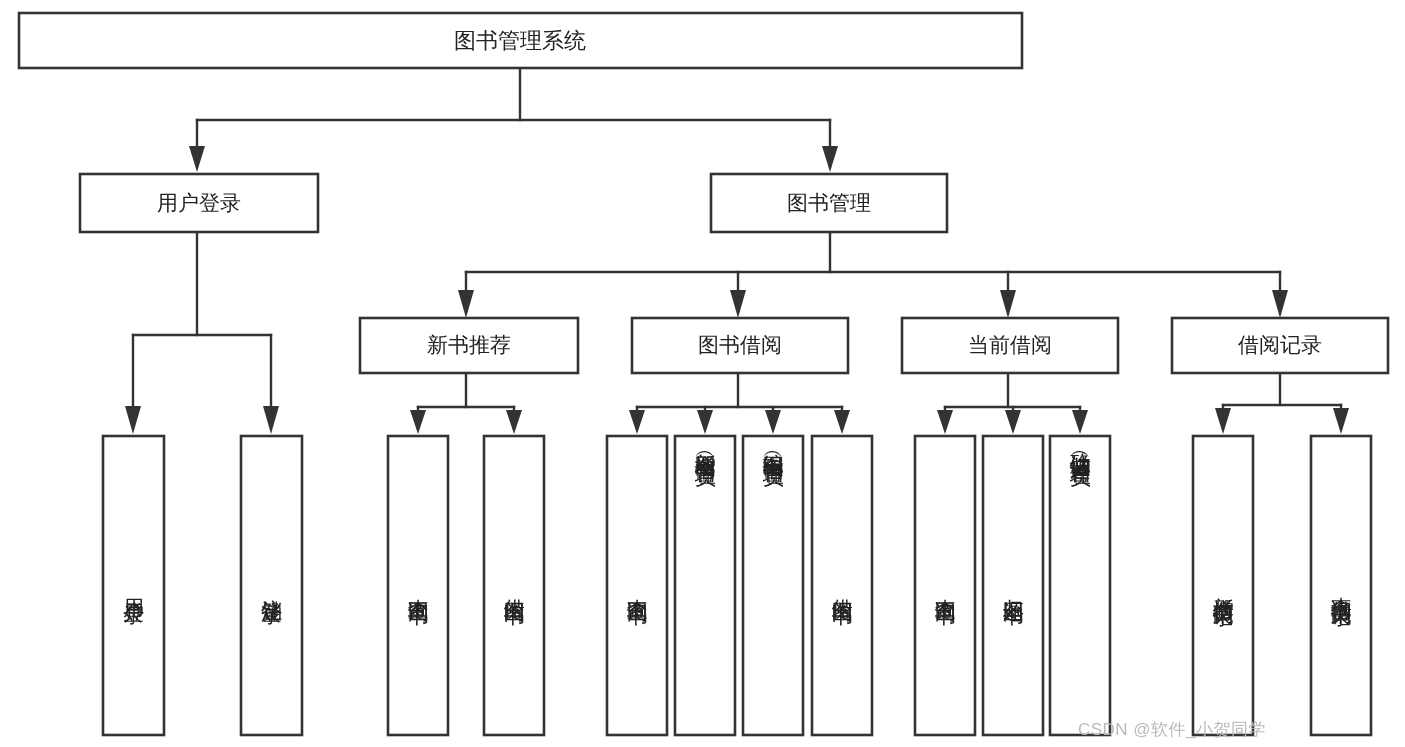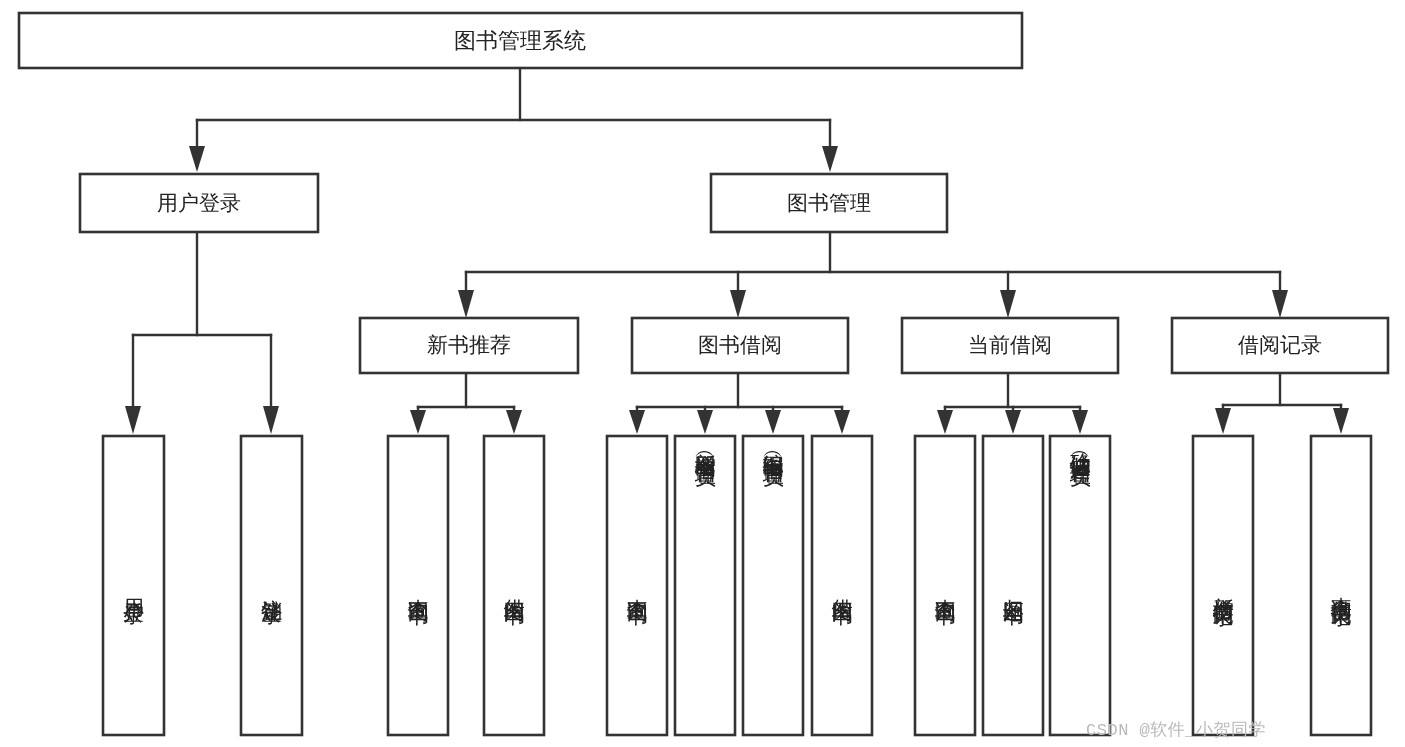--- a/index.html
+++ b/index.html
@@ -72,21 +72,21 @@
     writing-mode: vertical-rl;
     text-orientation: upright;
     letter-spacing: 2px;
     white-space: nowrap;
     text-align: center;
   }
   .watermark {
     position: absolute;
     right: 10px;
     bottom: 6px;
-    font-family: Liberation Mono, monospace;
+    font-family: Liberation Sans, sans-serif;
     font-size: 17px;
     color: #b9b9b9;
     white-space: nowrap;
     letter-spacing: 0.5px;
   }
 </style>
 </head>
 <body>
 
 <div id="diagram-root">

